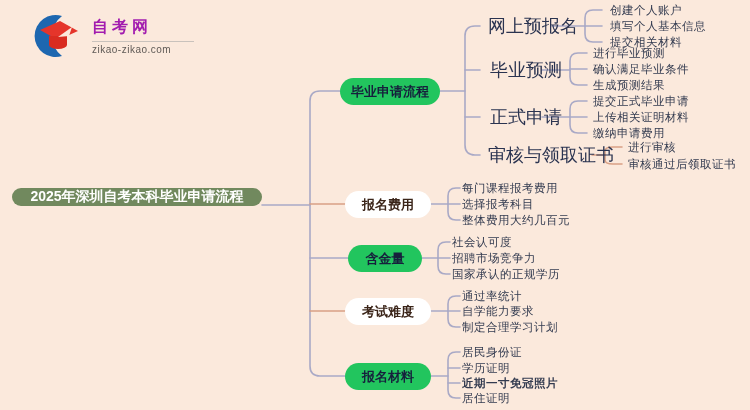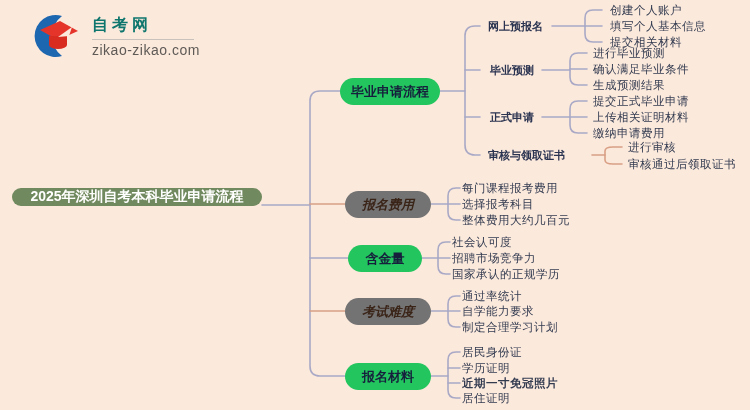--- a/index.html
+++ b/index.html
@@ -7,40 +7,40 @@
   .canvas{
     position:relative;width:750px;height:410px;overflow:hidden;
     background:#fbe9dc;
   }
   svg.links{position:absolute;left:0;top:0;pointer-events:none;}
 
   
   .logo{position:absolute;left:28px;top:12px;display:flex;align-items:center;}
   .logo-icon{width:52px;height:48px;}
   .logo-text{margin-left:12px;}
-  .logo-title{font-size:16px;font-weight:bold;color:#0f766e;letter-spacing:4px;}
+  .logo-title{font-size:16px;font-weight:bold;color:#a21caf;letter-spacing:4px;}
   .logo-divider{height:1px;background:#c9c2bc;margin:3px 0 2px 0;width:102px;}
-  .logo-url{font-size:14px;color:#5f5a56;letter-spacing:0.5px;}
+  .logo-url{font-size:10px;color:#5f5a56;letter-spacing:0.5px;}
 
   
   .node{position:absolute;box-sizing:border-box;white-space:nowrap;}
   .pill{
     display:flex;align-items:center;justify-content:center;
     height:27px;border-radius:14px;
     font-size:13px;font-weight:bold;color:#16203c;
   }
   .pill.gray{background:#22c55e;}
-  .pill.salmon{background:#737373;color:#3a2418;font-style:italic;}
+  .pill.salmon{background:#ffffff;color:#3a2418;}
   .root-pill{
     height:18px;border-radius:17px;background:#71894f;
     background:#71895e;color:#ffffff;font-size:14px;font-weight:bold;
     display:flex;align-items:center;justify-content:center;
   }
   .subbranch{
-    font-size:11px;font-weight:700;color:#2a3350;
+    font-size:18px;font-weight:400;color:#2a3350;
     transform:translateY(-50%);
   }
   .leaf{
     font-size:11.5px;font-weight:500;color:#333b50;
     transform:translateY(-50%);letter-spacing:0.5px;
   }
 </style>
 </head>
 <body>
 

